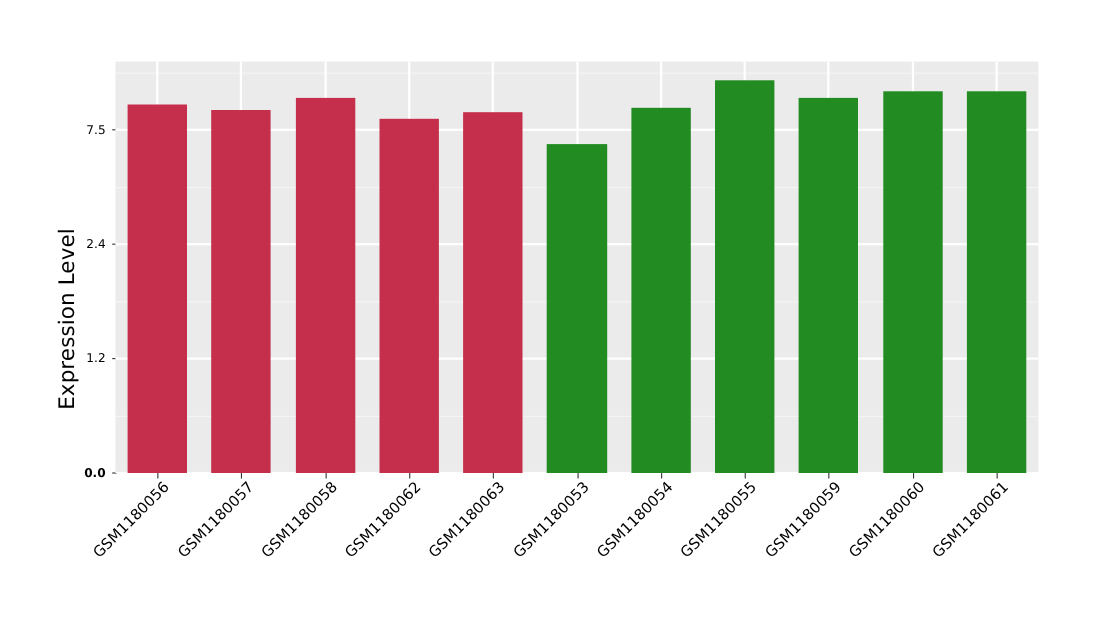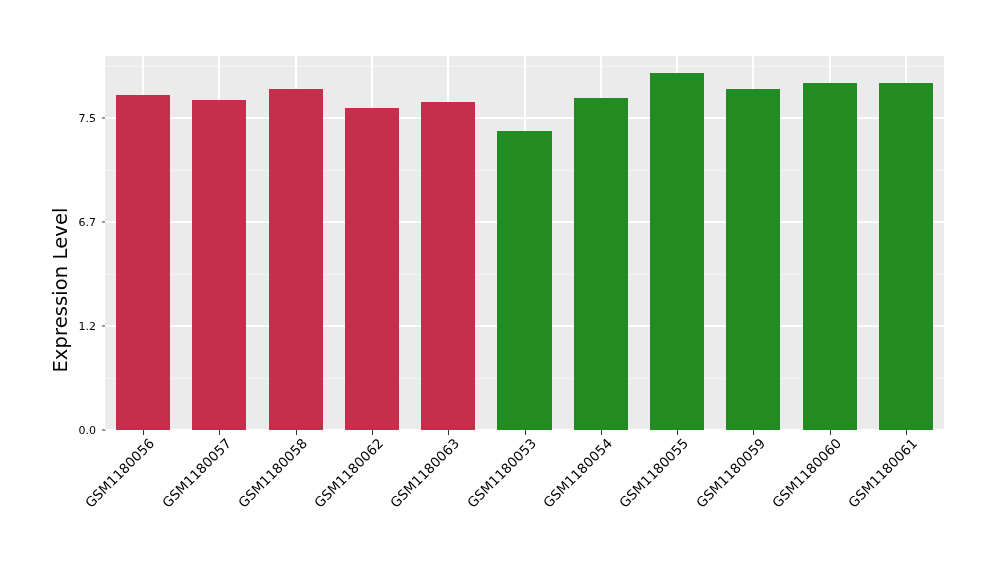--- a/index.html
+++ b/index.html
@@ -130,23 +130,23 @@
   }
 </style>
 </head>
 <body>
 
 <div id="chart-root">
 
   <div class="y-axis-title">Expression Level</div>
 
   <div id="y-tick-labels">
-      <div class="y-tick-label" style="top: 430px; right: 904px;">0.0</div>
+      <div class="y-tick-label" style="top: 430px; right: 904px; font-weight: bold;">0.0</div>
       <div class="y-tick-label" style="top: 326.111px; right: 904px;">1.2</div>
-      <div class="y-tick-label" style="top: 222.222px; right: 904px;">6.7</div>
+      <div class="y-tick-label" style="top: 222.222px; right: 904px;">2.4</div>
       <div class="y-tick-label" style="top: 118.333px; right: 904px;">7.5</div>
     </div>
 
   <div class="y-ticks-col" id="y-tick-marks">
       <div class="y-tick-mark" style="top: 430px;"></div>
       <div class="y-tick-mark" style="top: 326.111px;"></div>
       <div class="y-tick-mark" style="top: 222.222px;"></div>
       <div class="y-tick-mark" style="top: 118.333px;"></div>
     </div>
 

